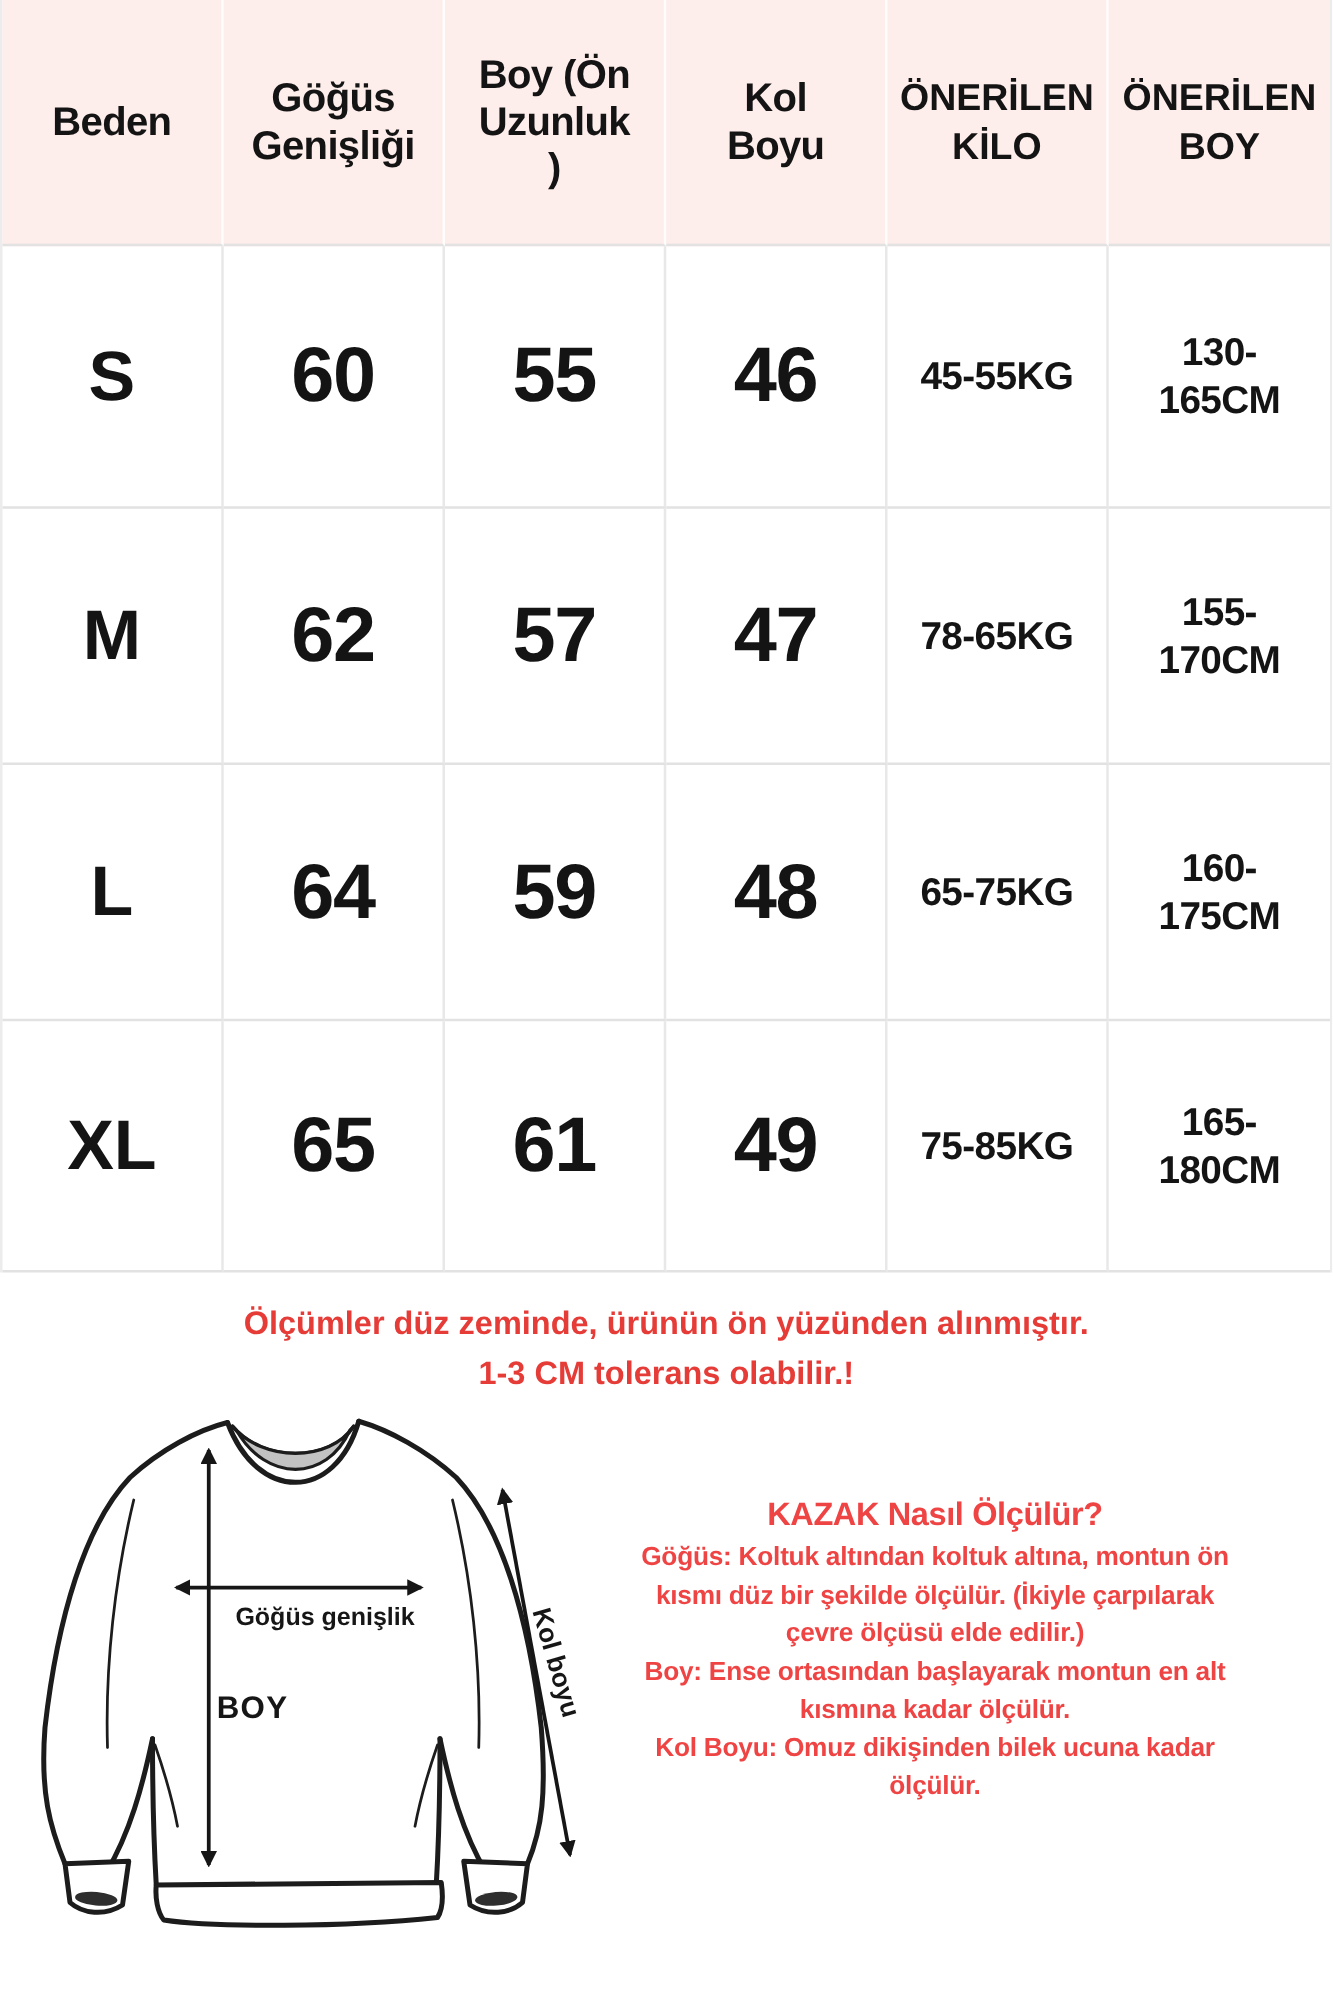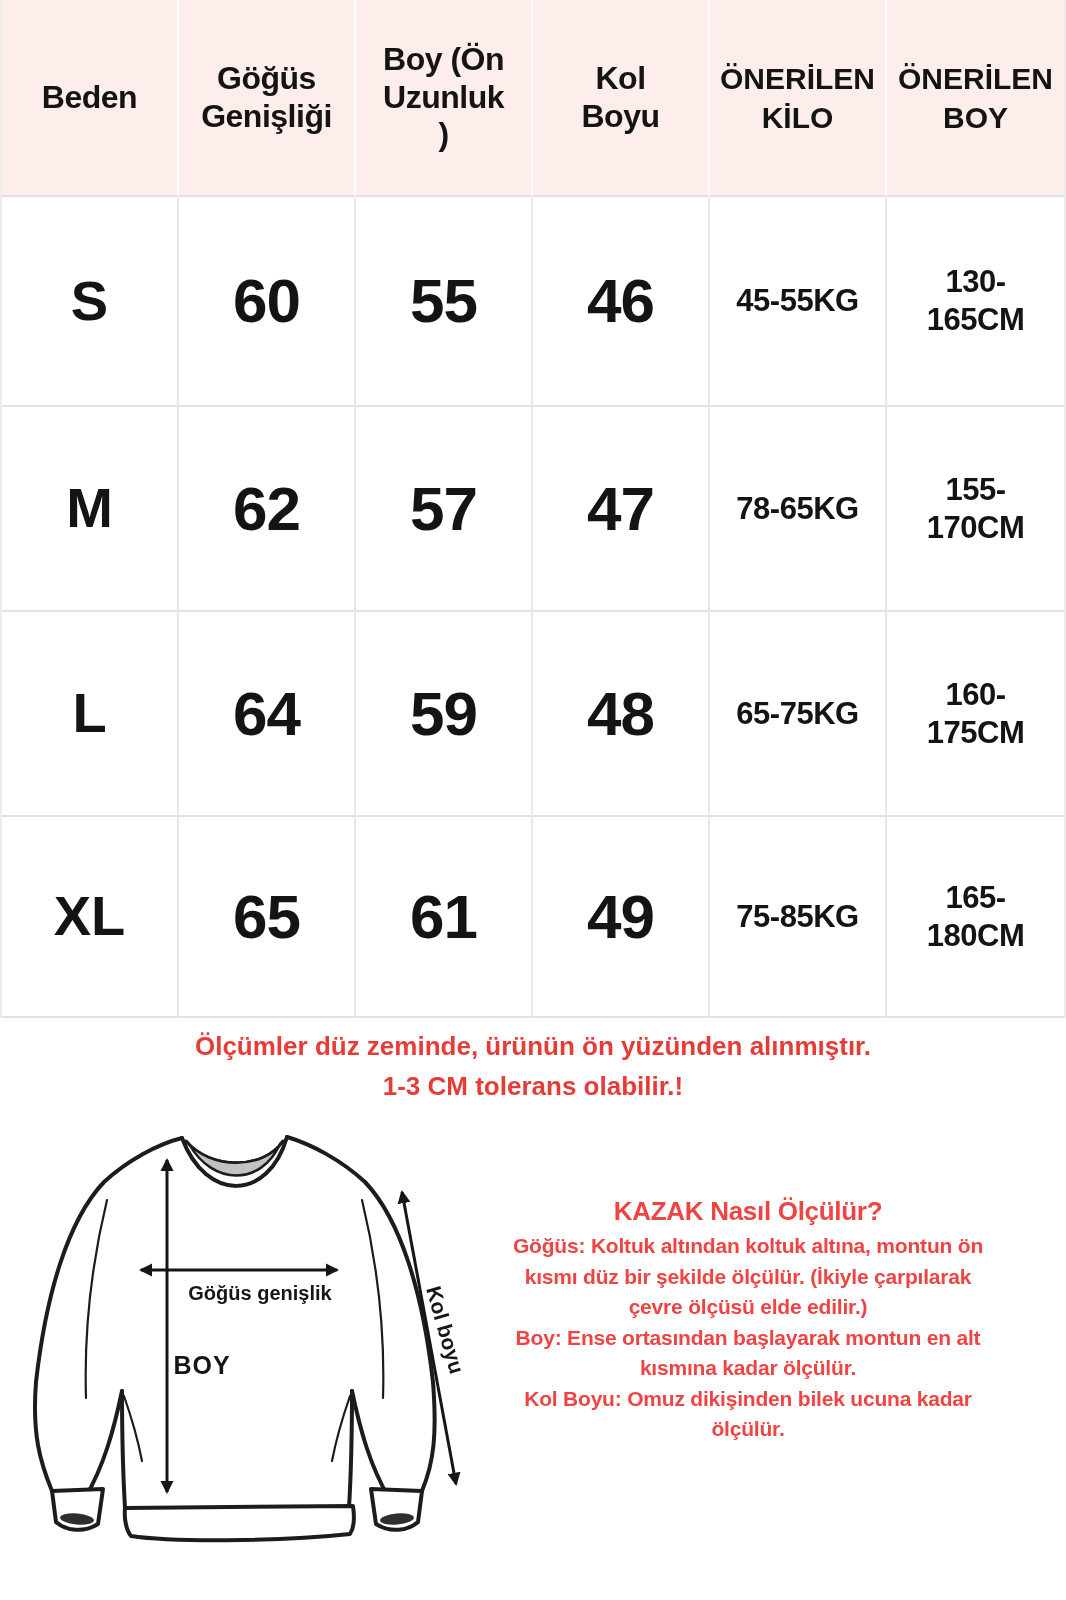--- a/index.html
+++ b/index.html
@@ -19,21 +19,21 @@
   .hc.small{font-size:30px;letter-spacing:0;line-height:1.3;}
   .hspan{display:inline-block;}
   .w3{max-width:124px;}
   .w4{max-width:104px;}
   .sz{font-size:56px;}
   .num{font-size:62px;letter-spacing:-1px;}
   .range{font-size:31px;line-height:1.22;letter-spacing:-0.5px;padding:12px 18px;}
 
   
   .notes{position:absolute;top:1018px;left:0;width:100%;text-align:center;
-         color:#e63c38;font-weight:700;font-size:26px;line-height:40px;padding-top:8px;}
+         color:#e63c38;font-weight:700;font-size:26px;line-height:40px;padding-top:20px;}
 
   
   .diagram{position:absolute;left:8px;top:1104px;}
   .howto{position:absolute;left:498px;top:1196px;width:500px;text-align:center;color:#ef4444;}
   .howto h3{margin:0 0 4px 0;font-size:26px;font-weight:700;letter-spacing:-0.3px;}
   .howto p{margin:0;font-size:21px;line-height:30.5px;font-weight:700;letter-spacing:-0.2px;}
   svg text{font-family:"Liberation Sans","DejaVu Sans",sans-serif;font-weight:700;fill:#161616;}
 </style>
 </head>
 <body>

